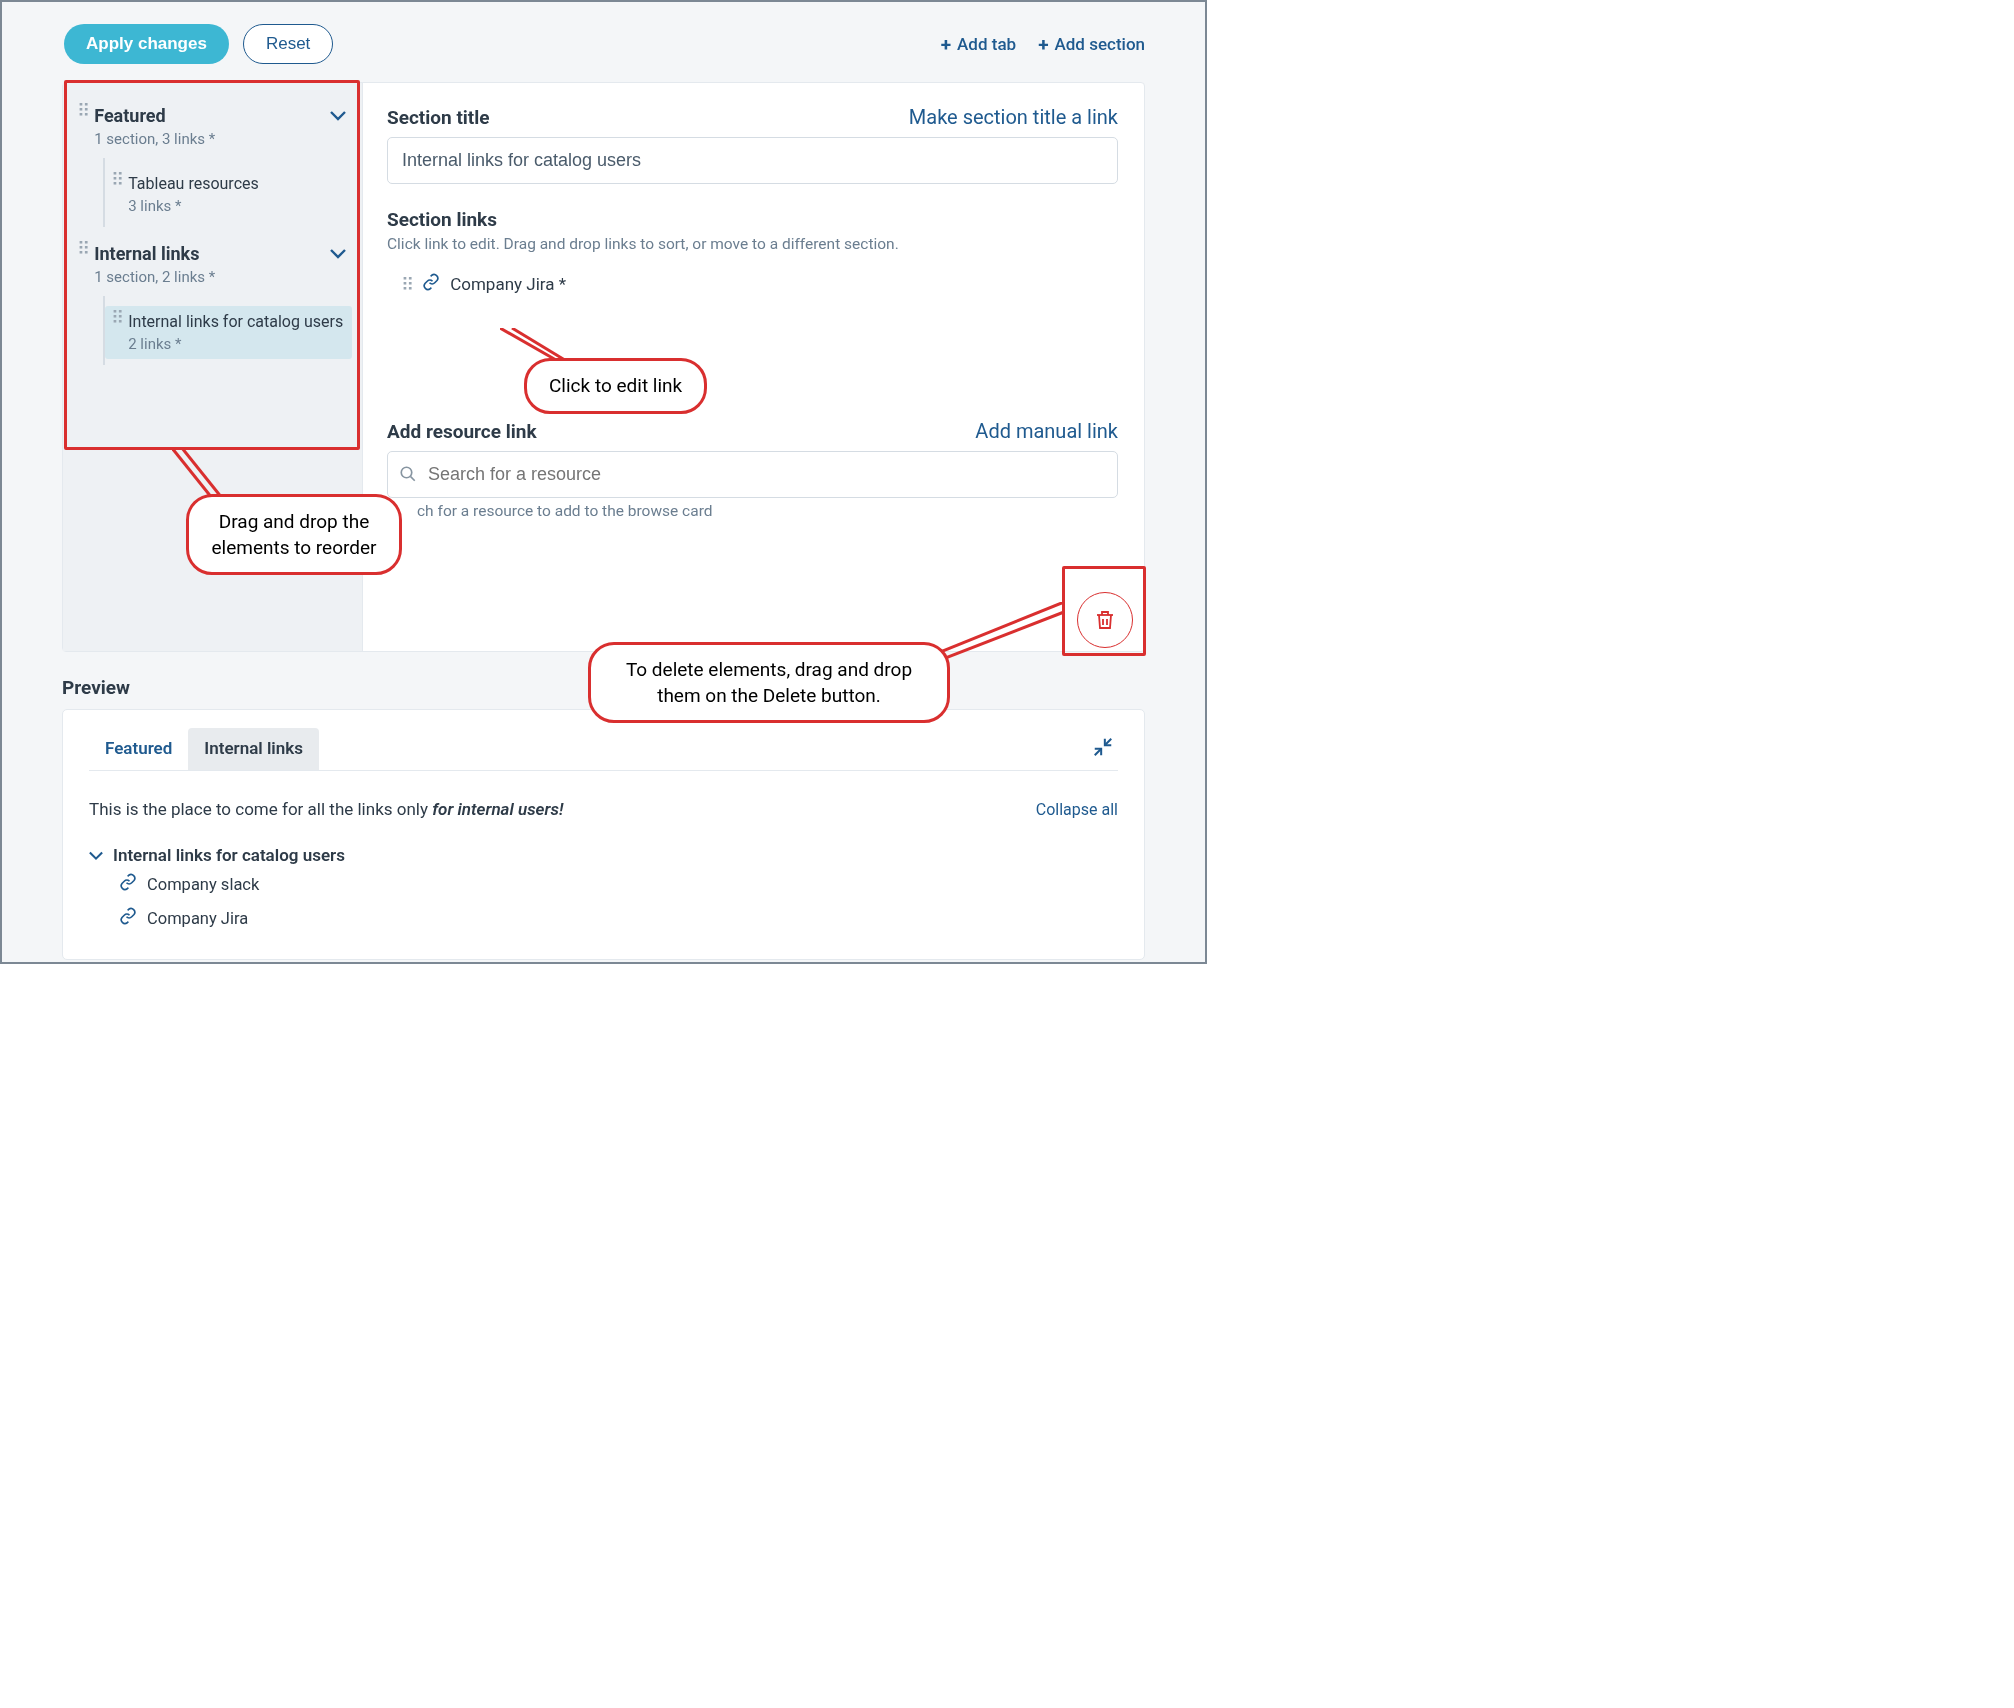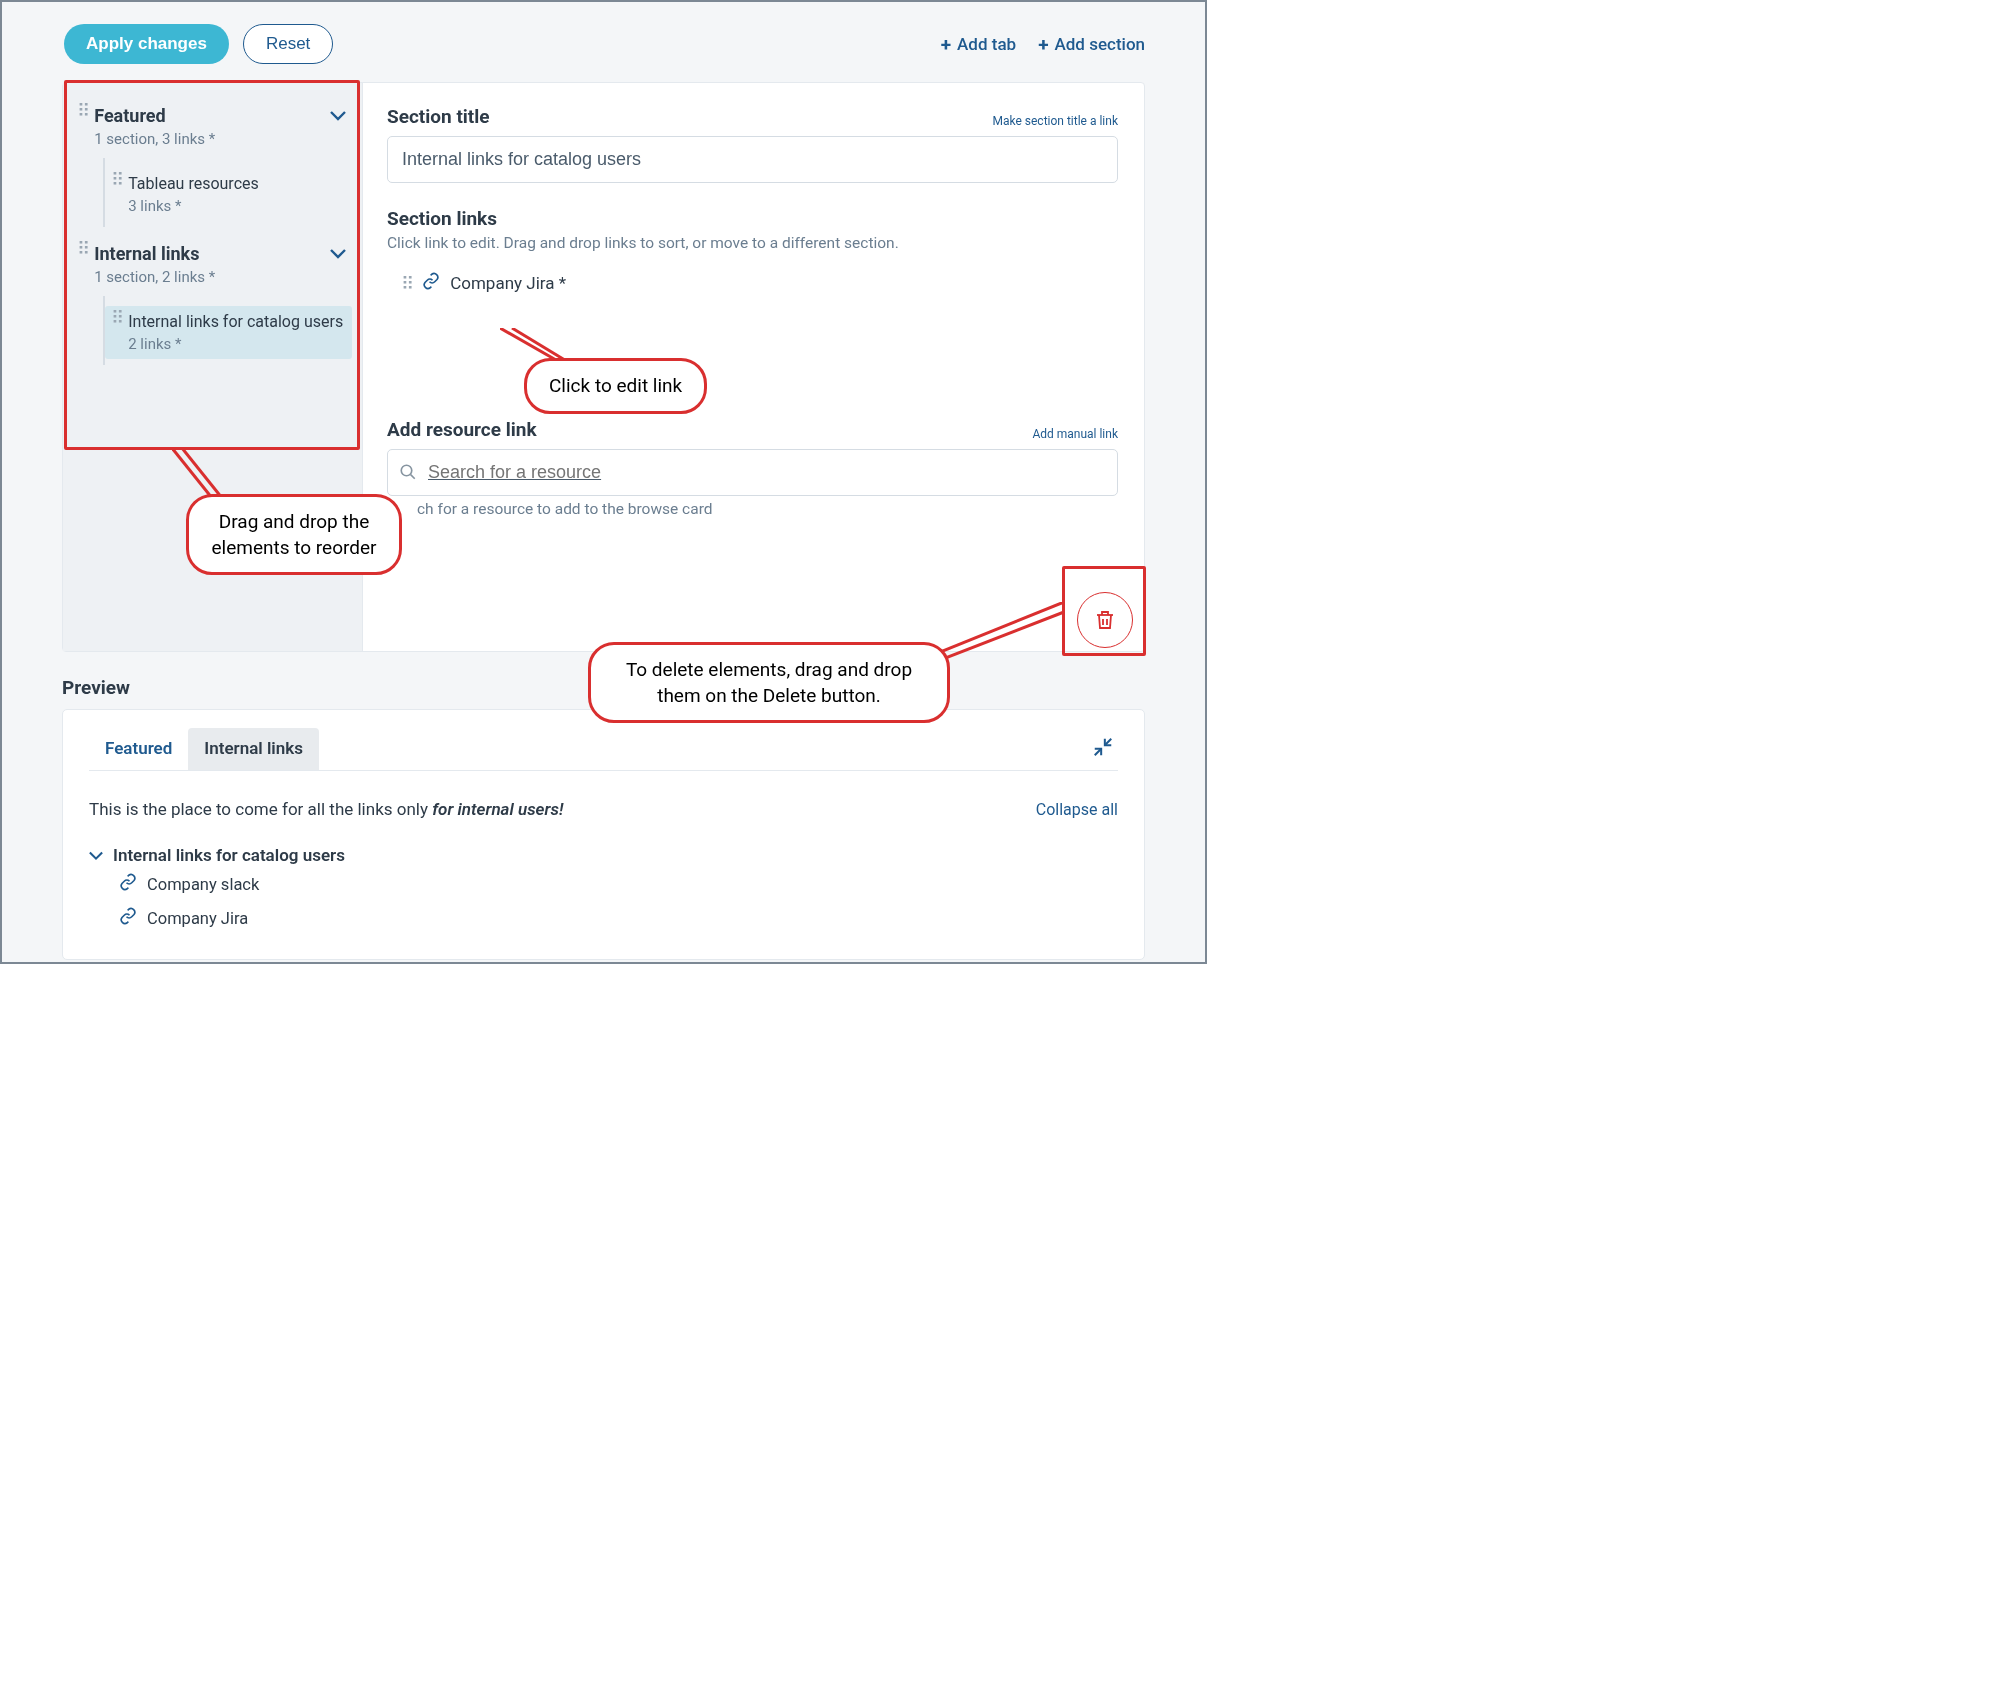--- a/index.html
+++ b/index.html
@@ -155,21 +155,21 @@
     padding: 22px 26px 22px 24px;
     position: relative;
   }
   .field-row {
     display: flex;
     justify-content: space-between;
     align-items: flex-end;
     margin-bottom: 8px;
   }
   .field-label { font-weight: 700; font-size: 19px; color: var(--text-dark); }
-  .link-text { color: var(--blue); font-size: 12px; cursor: pointer; }
+  .link-text { color: var(--blue); font-size: 20px; cursor: pointer; }
   .text-input {
     width: 100%;
     border: 1.5px solid var(--border);
     border-radius: 5px;
     padding: 12px 14px;
     font-size: 18px;
     color: var(--text-med);
     background: #fff;
   }
   .section-block { margin-top: 24px; }
@@ -191,21 +191,20 @@
   .add-resource-block { margin-top: 120px; }
   .input-plain {
     width: 100%;
     border: 1.5px solid var(--border);
     border-top-left-radius: 5px; border-top-right-radius:5px;
     border-bottom-left-radius: 5px; border-bottom-right-radius:5px;
     padding: 12px 14px;
     font-size: 18px;
     color: var(--text-med);
     background: #fff;
-    text-decoration: underline;
   }
   .search-icon {
     position: absolute;
     margin-left: 12px; margin-top: 14px;
     color: #8795a1;
   }
   .search-wrap { position: relative; }
   .search-wrap input { padding-left: 40px; }
 
   .trash-box {

